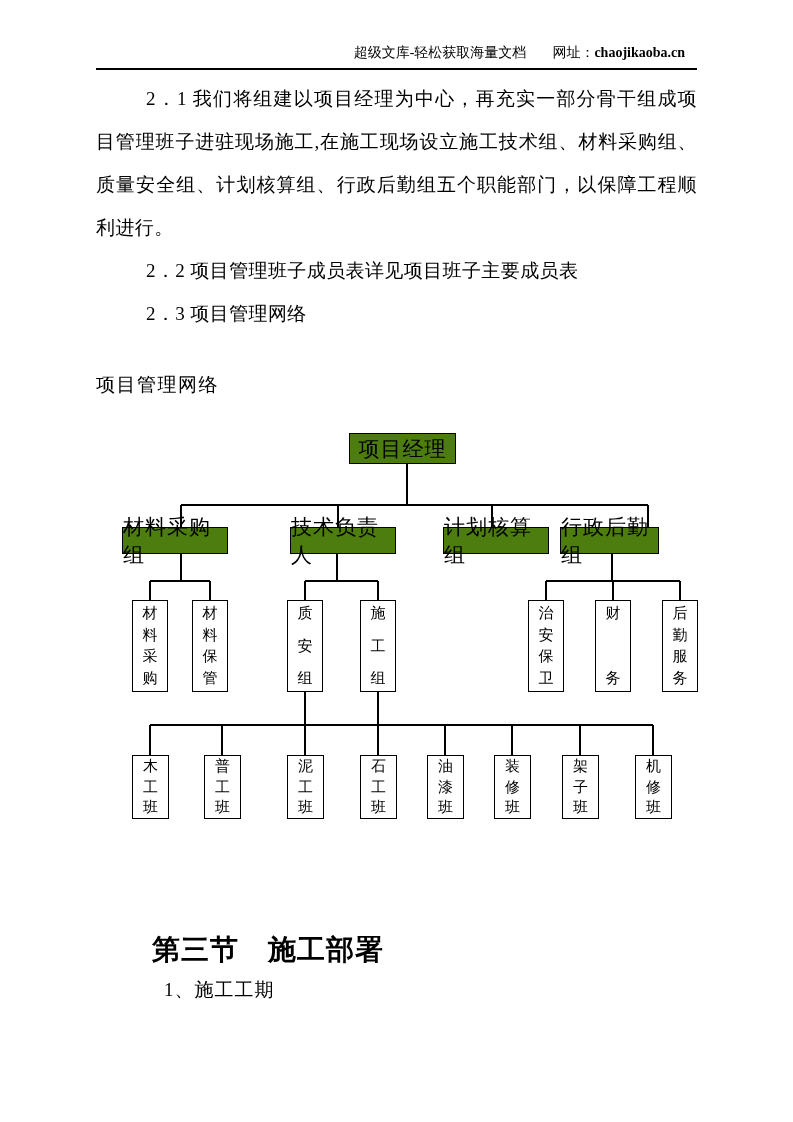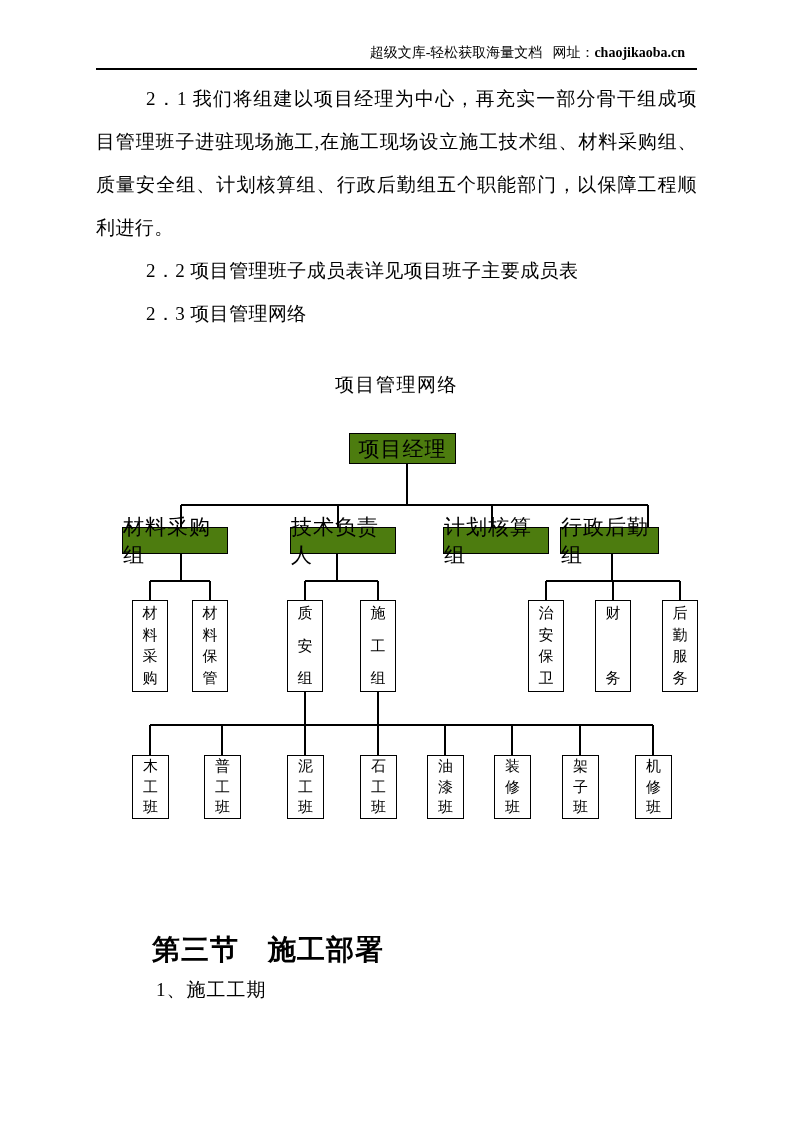--- a/index.html
+++ b/index.html
@@ -4,43 +4,43 @@
 <style>
   html,body{margin:0;padding:0;background:#ffffff;}
   .page{
     position:relative;width:793px;height:1122px;background:#ffffff;
     font-family:"Liberation Serif","DejaVu Serif",serif;color:#000;
     overflow:hidden;
   }
   
   .hdr{position:absolute;left:96px;top:44px;width:601px;text-align:right;font-size:14px;white-space:nowrap;padding-right:12px;box-sizing:border-box;}
   .hdr .brand{font-weight:normal;}
-  .hdr .addr-label{margin-left:10px;}
+  .hdr .addr-label{margin-left:26px;}
   .hdr .addr{font-weight:bold;}
   .hdr-rule{position:absolute;left:96px;top:68px;width:601px;height:2px;background:#000;}
   
   .line{position:absolute;left:96px;width:601px;font-size:19px;letter-spacing:0.4px;box-sizing:border-box;}
   .just{text-align:justify;text-align-last:justify;}
   .ind{padding-left:50px;}
   
-  .chart-title{position:absolute;left:96px;top:372px;width:601px;text-align:center;font-size:19px;letter-spacing:1.5px;}
+  .chart-title{position:absolute;left:96px;top:372px;width:601px;font-size:19px;letter-spacing:1.5px;}
   
   .hbox{position:absolute;border:1.5px solid #000;background:#4d7c0f;box-sizing:border-box;
         display:flex;align-items:center;justify-content:center;font-size:21px;letter-spacing:1px;}
   .vbox{position:absolute;top:600px;width:36px;height:92px;border:1.5px solid #000;background:#fff;box-sizing:border-box;
         display:flex;flex-direction:column;justify-content:space-between;align-items:center;
         padding:5px 0;font-size:15px;line-height:1;}
   .tbox{position:absolute;top:755px;width:37px;height:64px;border:1.5px solid #000;background:#fff;box-sizing:border-box;
         display:flex;flex-direction:column;justify-content:space-between;align-items:center;
         padding:3px 0;font-size:15px;line-height:1;}
   .connectors{position:absolute;left:0;top:0;pointer-events:none;}
   
   .sec-heading{position:absolute;left:152px;top:931px;font-size:28px;font-weight:bold;
                font-family:"Liberation Sans","DejaVu Sans",sans-serif;letter-spacing:1px;}
-  .sec-item{position:absolute;left:156px;top:977px;font-size:19px;letter-spacing:1px;}
+  .sec-item{position:absolute;left:164px;top:977px;font-size:19px;letter-spacing:1px;}
 </style>
 </head>
 <body>
 
 <div class="page">
 
   <div class="hdr">
     <span class="brand">超级文库-轻松获取海量文档</span><span class="addr-label">网址：</span><span class="addr">chaojikaoba.cn</span>
   </div>
   <div class="hdr-rule"></div>

